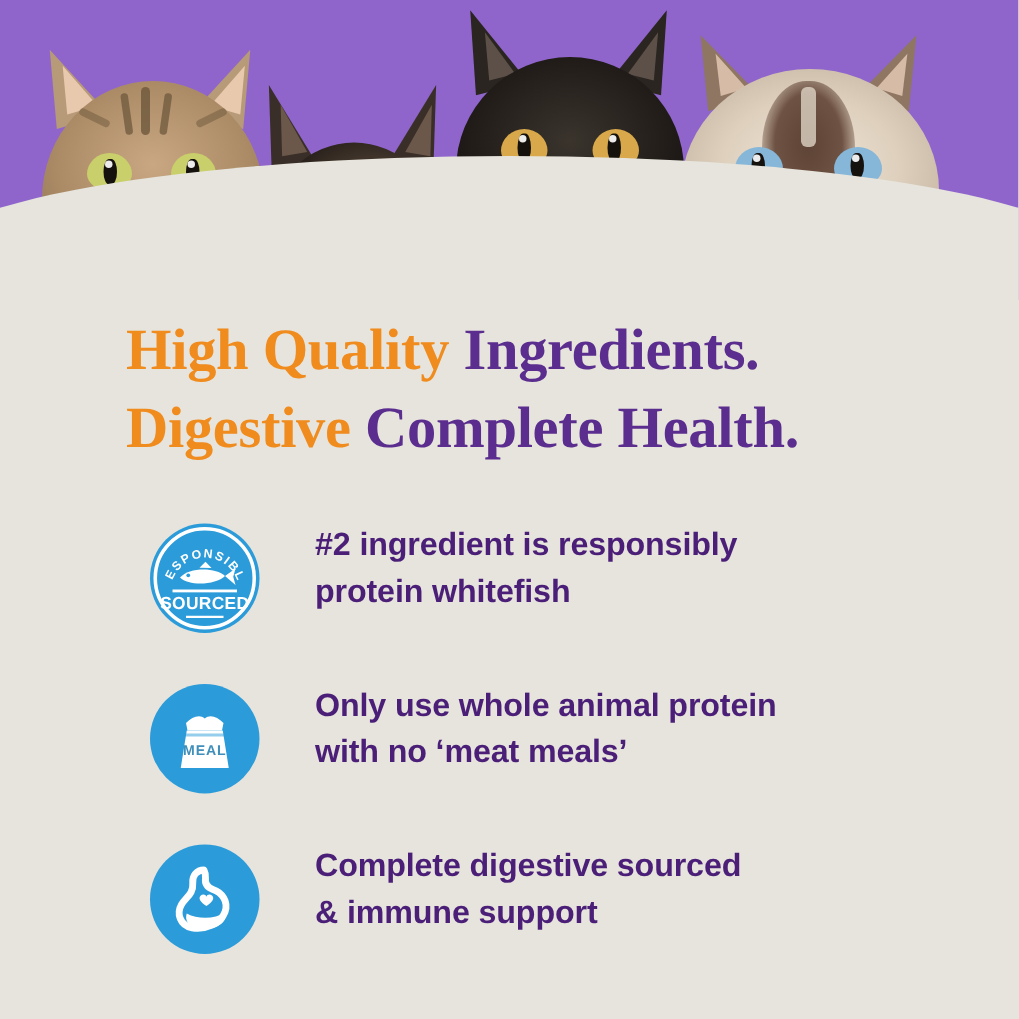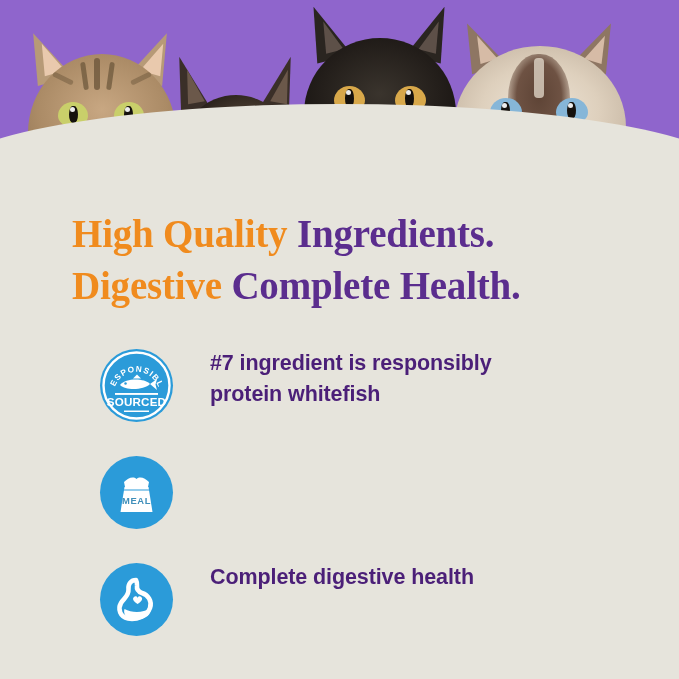--- a/index.html
+++ b/index.html
@@ -30,21 +30,21 @@
   .pupil { border-radius:50%; background:#15110d; }
   .glint { border-radius:50%; background:rgba(255,255,255,.92); }
   .nose { border-radius:46% 46% 54% 54%; }
   .muzzle { border-radius:50%; }
   .ruff { border-radius:50% 50% 40% 40%; }
   .whisk { height:1px; background:rgba(255,255,255,.75); transform-origin:left center; border-radius:1px; }
   .whisk.dark { background:rgba(40,30,20,.45); }
 
   
   .headline {
-    position:absolute; left:72px; top:208px; width:560px;
+    position:absolute; left:84px; top:208px; width:560px;
     font-family:"Liberation Serif", serif;
     font-weight:700; font-size:39px; line-height:1.34;
     letter-spacing:-0.2px; color:#5B2D8E;
   }
   .hl-or { color:#F08B1E; }
   .hl-pu { color:#5B2D8E; }
 
   
   .features { position:absolute; left:0; top:340px; width:679px; }
   .feature { position:relative; height:107px; }
@@ -226,50 +226,55 @@
             <path d="M50 35 L57 30 L55.5 35.5 L57 41 Z"></path>
             <path d="M33 29.5 L37 25.5 L41 29.6 Z"></path>
           </g>
           <circle cx="25.5" cy="34.5" r="1.25" fill="#2B9BD9"></circle>
           <rect x="15" y="44" width="43" height="1.9" fill="#ffffff"></rect>
           <text x="36.5" y="57" text-anchor="middle" font-family="Liberation Sans, sans-serif" font-size="11.6" font-weight="bold" fill="#ffffff" letter-spacing="0.2">SOURCED</text>
           <rect x="24" y="61.5" width="25" height="1.5" fill="#ffffff"></rect>
         </svg>
       </div>
       <div class="feat-text">
-        <div>#7 ingredient is responsibly</div>
+        <div>#2 ingredient is responsibly</div>
         <div>protein whitefish</div>
       </div>
     </div>
 
     <div class="feature">
       <div class="badge">
         <svg viewBox="0 0 73 73" aria-hidden="true">
           <g fill="#ffffff">
             <path d="M24 26 C28 22, 33 20, 36.5 23 C40 20, 45 22, 49 26 L48 31 L25 31 Z"></path>
             <path d="M24.5 31 L48.5 31 L52.5 56 L20.5 56 Z"></path>
           </g>
           <rect x="23" y="33" width="27" height="2" fill="#2B9BD9" opacity=".5"></rect>
           <text x="36.5" y="47.5" text-anchor="middle" font-family="Liberation Sans, sans-serif" font-size="9.4" font-weight="bold" fill="#3f8fba" letter-spacing="0.6">MEAL</text>
         </svg>
+      </div>
+      <div class="feat-text">
+        <div>Only use whole animal protein</div>
+        <div>with no ‘meat meals’</div>
       </div>
     </div>
 
     <div class="feature">
       <div class="badge">
         <svg viewBox="0 0 73 73" aria-hidden="true">
           <path d="M36 17 C31 17, 28 21, 28.5 26 C29 33, 24 35, 21 40
                    C17.5 46, 20 54, 28 55.5 C37 57, 47 53, 50 45
                    C52.5 38, 48 32, 42 30 C38 28.5, 36.5 26, 37 22.5
                    C37.2 20.5, 36.8 18.5, 36 17 Z" fill="none" stroke="#ffffff" stroke-width="4.6" stroke-linejoin="round" stroke-linecap="round"></path>
           <path d="M24.5 46 C32 50, 43 50, 50.2 45.2 C52 51, 46 56, 37 56.5
                    C28 57, 22.5 52, 24.5 46 Z" fill="#ffffff"></path>
           <path d="M41.5 34.2 C40.2 32.8, 38 33.1, 37.6 34.9 C37.2 33.1, 35 32.8, 33.7 34.2
                    C32.2 35.8, 33.2 38.2, 37.6 41 C42 38.2, 43 35.8, 41.5 34.2 Z" fill="#ffffff"></path>
         </svg>
       </div>
       <div class="feat-text">
-        <div>Complete digestive health</div>
+        <div>Complete digestive sourced</div>
+        <div>&amp; immune support</div>
       </div>
     </div>
 
   </div>
 </div>
 
 </body></html>

